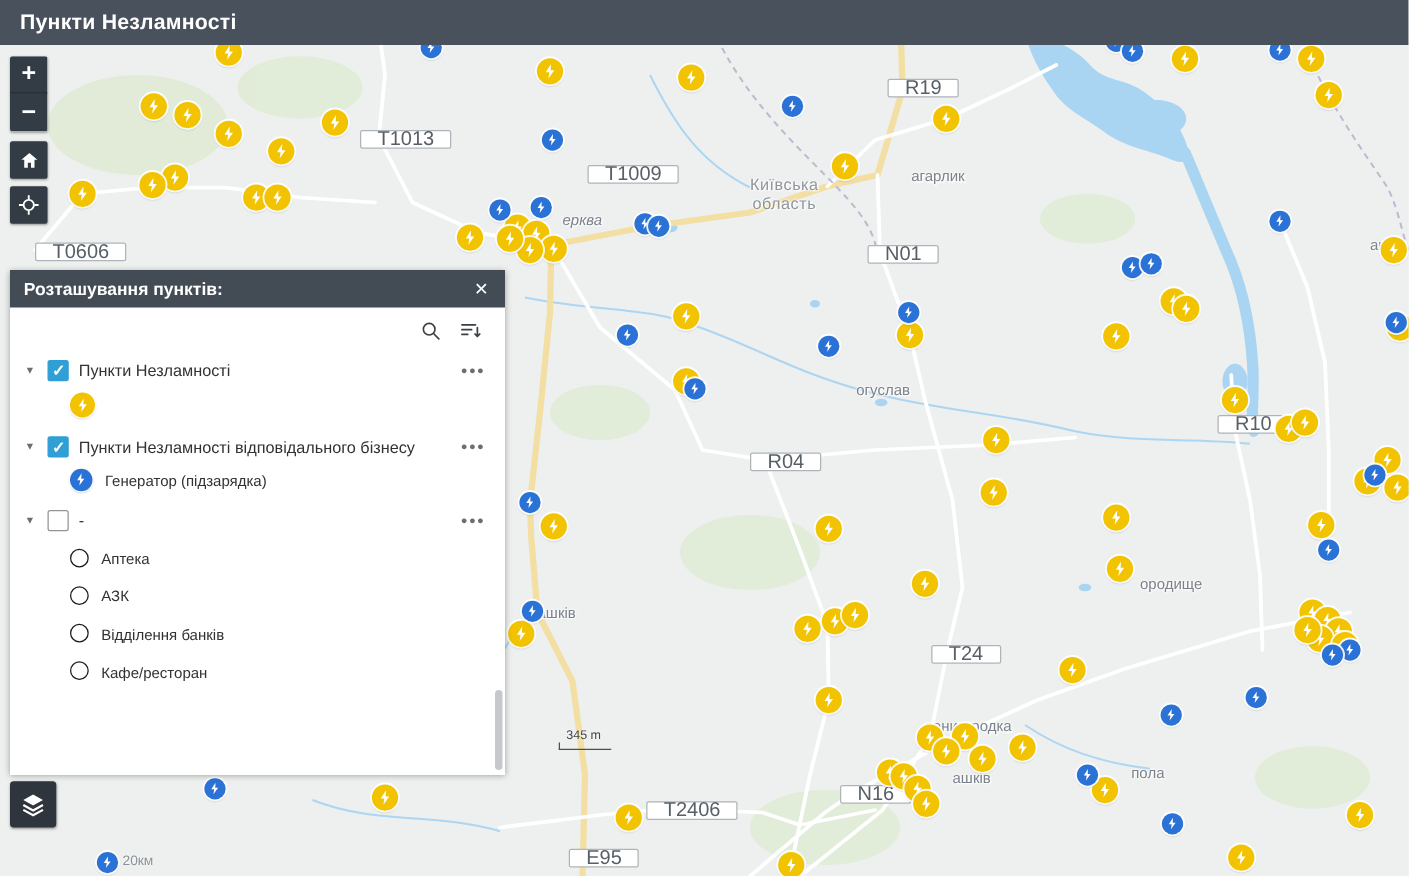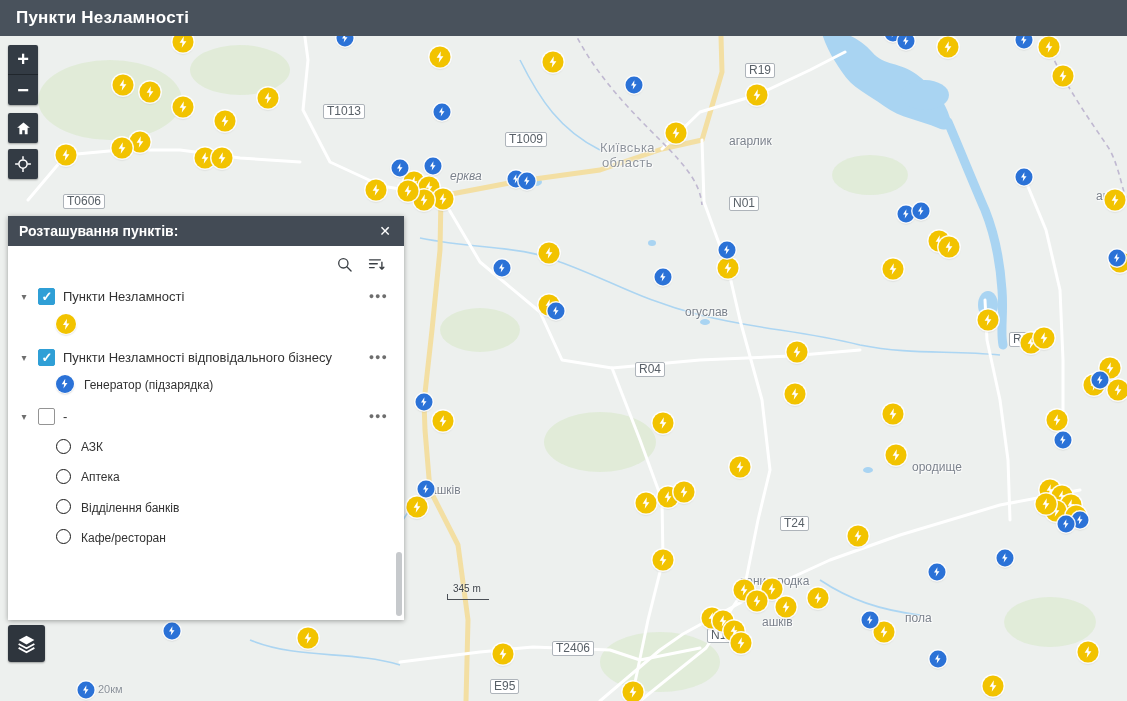--- a/index.html
+++ b/index.html
@@ -12,21 +12,21 @@
   .app-header .title { color:#fff; font-size:17px; font-weight:bold; letter-spacing:.2px; }
 
   
   #map { position:absolute; inset:0; z-index:1; cursor:grab; }
   #map-bg { position:absolute; left:0; top:0; }
   #labels-layer, #markers-layer { position:absolute; inset:0; pointer-events:none; }
   .place-label { position:absolute; font-size:12px; color:#7b828c; white-space:pre-line;
     text-shadow:0 0 2px #fff, 0 0 3px #fff, 1px 1px 1px #fff; }
   .place-label.region { font-size:13px; color:#8f959d; text-align:center; letter-spacing:.4px; }
   .road-shield { position:absolute; background:#fff; border:1px solid #aeb4ba; border-radius:2px;
-    font-size:12px; line-height:13px; padding:0 3px; color:#586067;margin-left:35px; }
+    font-size:16px; line-height:13px; padding:0 13px; color:#586067; }
   .marker { position:absolute; transform:translate(-50%,-50%); border-radius:50%;
     display:flex; align-items:center; justify-content:center; pointer-events:auto; cursor:pointer;
     box-shadow:0 0 0 1.5px rgba(255,255,255,.9), 0 1px 2px rgba(0,0,0,.35); }
   .marker.yellow { width:21px; height:21px; }
   .marker.blue   { width:17px; height:17px; }
   .marker svg { width:62%; height:62%; }
 
   .scalebar { position:absolute; left:447px; top:583px; z-index:5; }
   .scalebar .lbl { font-size:10px; color:#3f454b; text-shadow:0 0 2px #fff; margin-left:6px; }
   .scalebar .bar { width:42px; height:6px; border-left:1.5px solid #4a4f55; border-bottom:1.5px solid #4a4f55; }
@@ -783,25 +783,25 @@
       </div>
 
       <div class="layer-row">
         <span class="caret">▾</span>
         <span class="checkbox"></span>
         <span class="layer-label">-</span>
         <span class="more">●●●</span>
       </div>
       <div class="legend-item circle-row">
         <span class="legend-circle"></span>
-        <span class="legend-label">АЗК</span>
+        <span class="legend-label">Аптека</span>
       </div>
       <div class="legend-item circle-row">
         <span class="legend-circle"></span>
-        <span class="legend-label">Аптека</span>
+        <span class="legend-label">АЗК</span>
       </div>
       <div class="legend-item circle-row">
         <span class="legend-circle"></span>
         <span class="legend-label">Відділення банків</span>
       </div>
       <div class="legend-item circle-row">
         <span class="legend-circle"></span>
         <span class="legend-label">Кафе/ресторан</span>
       </div>
 

